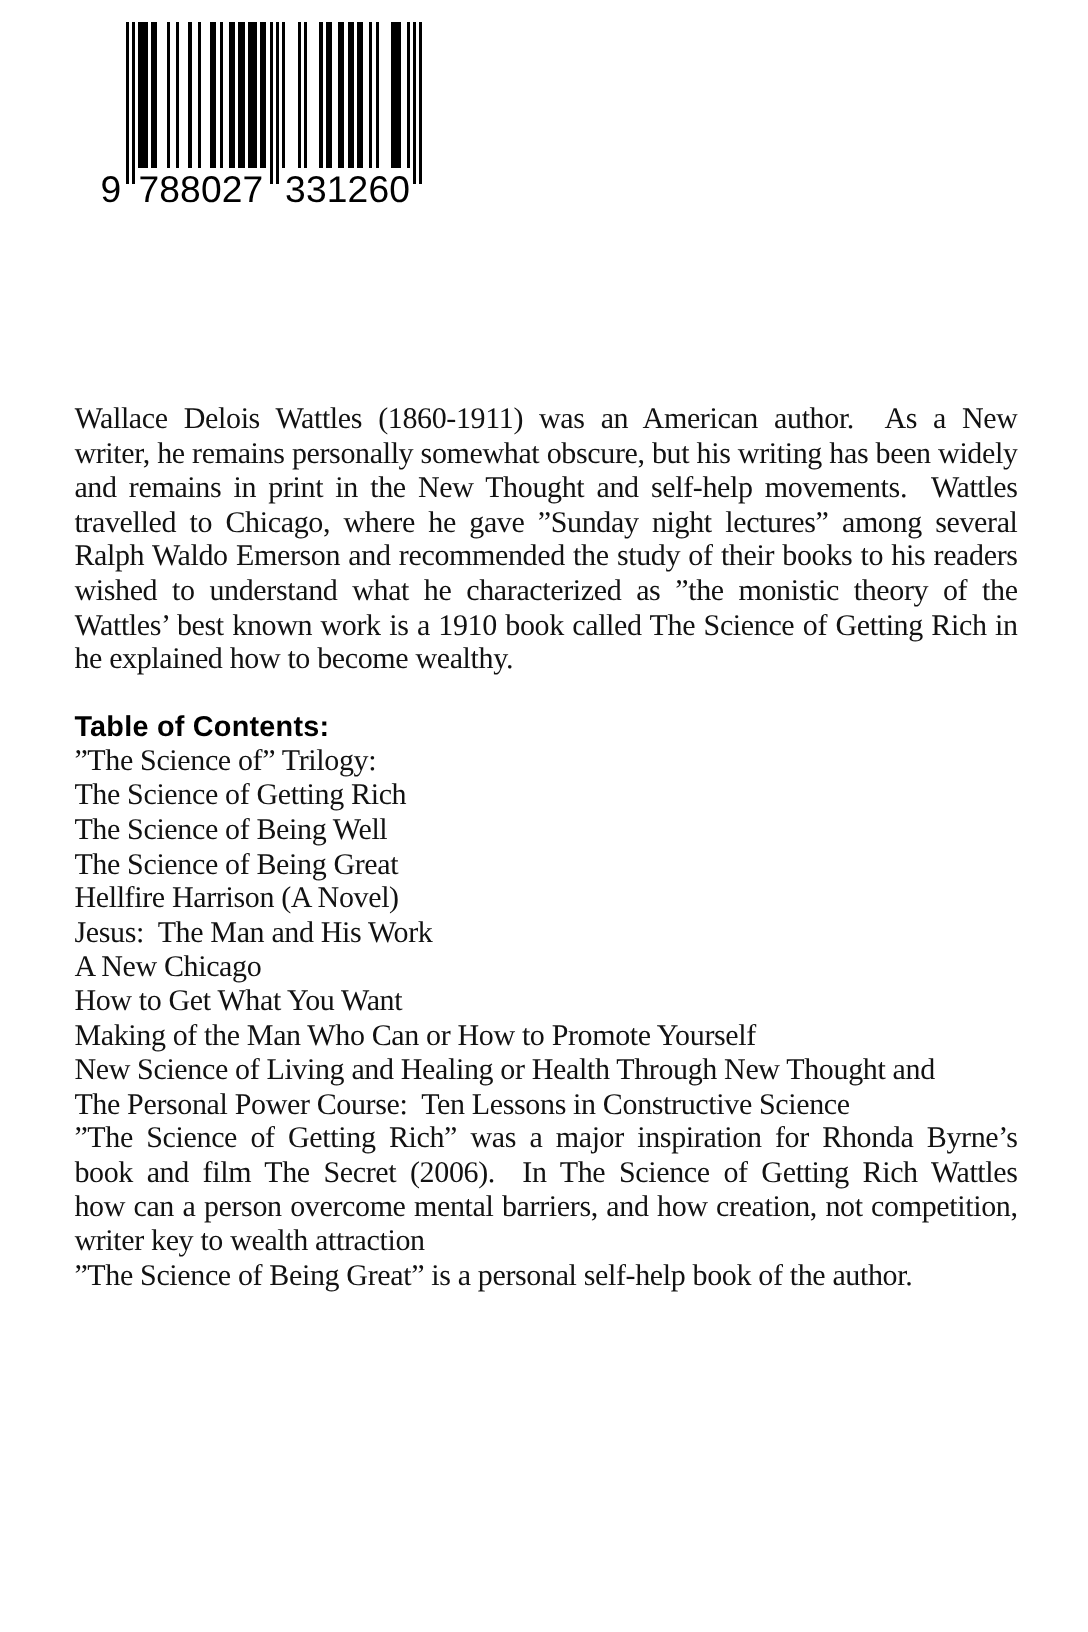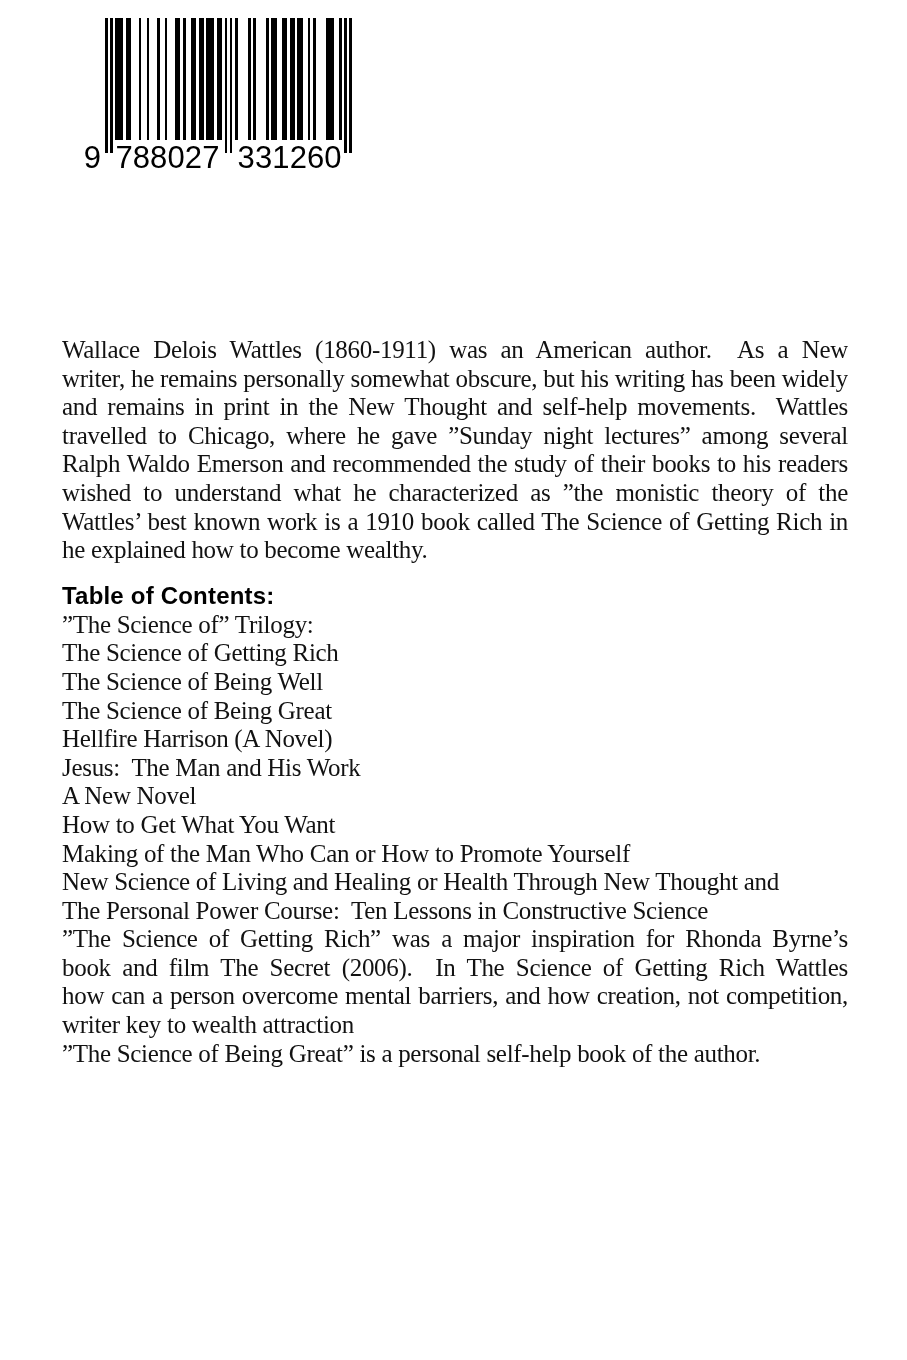--- a/index.html
+++ b/index.html
@@ -36,21 +36,21 @@
     height: 28.6px;
     line-height: 28.6px;
     font-size: 25px;
     letter-spacing: -0.3px;
     overflow: hidden;
     white-space: normal;
   }
   .line.just { text-align: justify; }
   .line.just::after { content: ""; display: inline-block; width: 100%; height: 0; }
   .toc-heading {
-    margin: 16px 0 0 0;
+    margin: 26px 0 0 0;
     height: 30px;
     line-height: 30px;
     font-family: "Liberation Sans", sans-serif;
     font-weight: bold;
     font-size: 24px;
     letter-spacing: 0.2px;
     color: #000;
   }
 </style>
 </head>
@@ -108,21 +108,21 @@
         <div class="line">he explained how to become wealthy.</div>
       </div>
     <div class="toc-heading">Table of Contents:</div>
     <div id="toc">
         <div class="line">”The Science of” Trilogy:</div>
         <div class="line">The Science of Getting Rich</div>
         <div class="line">The Science of Being Well</div>
         <div class="line">The Science of Being Great</div>
         <div class="line">Hellfire Harrison (A Novel)</div>
         <div class="line">Jesus:&nbsp; The Man and His Work</div>
-        <div class="line">A New Novel</div>
+        <div class="line">A New Chicago</div>
         <div class="line">How to Get What You Want</div>
         <div class="line">Making of the Man Who Can or How to Promote Yourself</div>
         <div class="line">New Science of Living and Healing or Health Through New Thought and Fasting</div>
         <div class="line">The Personal Power Course:&nbsp; Ten Lessons in Constructive Science</div>
       </div>
     <div id="notes">
         <div>
           <div class="line just">”The Science of Getting Rich” was a major inspiration for Rhonda Byrne’s bestselling</div>
           <div class="line just">book and film The Secret (2006).&nbsp; In The Science of Getting Rich Wattles explains</div>
           <div class="line just">how can a person overcome mental barriers, and how creation, not competition, is the</div>

